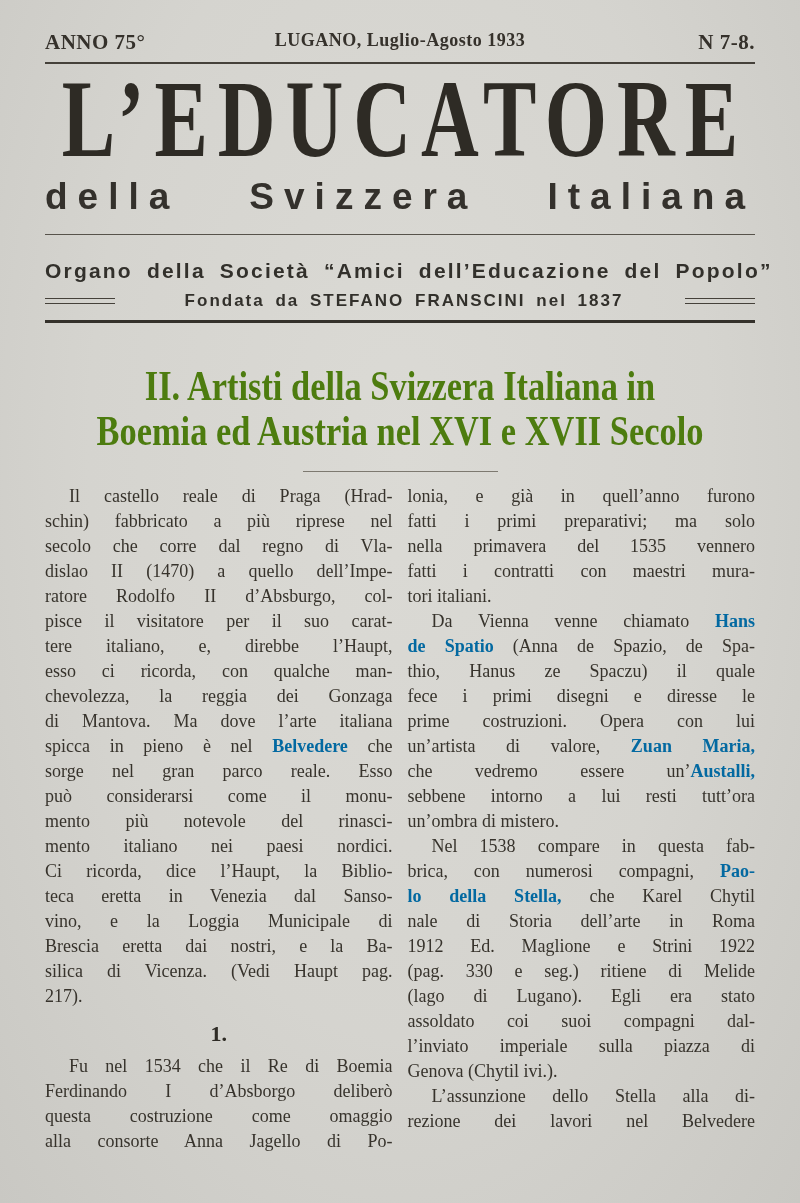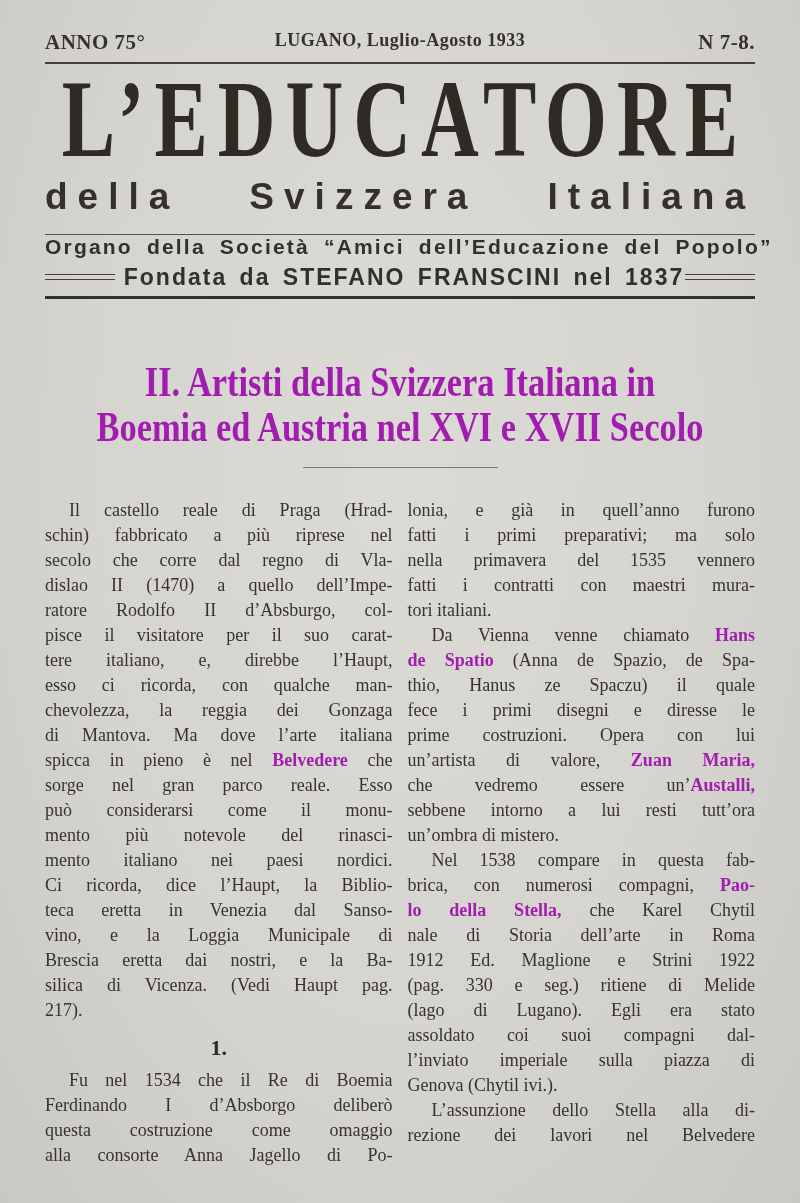--- a/index.html
+++ b/index.html
@@ -32,59 +32,59 @@
   .journal-subtitle {
     margin-top: 16px; height: 38px;
     display: flex; justify-content: space-between; align-items: flex-start;
     font-family: "Liberation Sans", sans-serif; font-weight: bold;
     font-size: 37px; line-height: 38px; color: #34312c;
   }
   .journal-subtitle span { letter-spacing: 10px; }
   .rule-thin { border: none; border-top: 1.5px solid #57534b; margin-top: 18px; }
 
   .organ-line {
-    margin-top: 0; text-align: left; white-space: nowrap;
+    margin-top: 24px; text-align: left; white-space: nowrap;
     font-family: "Liberation Sans", sans-serif; font-weight: bold;
     font-size: 21px; line-height: 23px; letter-spacing: 2.2px; word-spacing: 6px;
     color: #32302b;
   }
   .founded-row {
     margin-top: 10px; display: flex; align-items: center; justify-content: space-between;
     height: 18px;
   }
   .dbl-rule {
     width: 70px; height: 6px;
     border-top: 1.5px solid #45413a; border-bottom: 1.5px solid #45413a;
   }
   .founded-label {
     font-family: "Liberation Sans", sans-serif; font-weight: bold;
-    font-size: 23px; letter-spacing: 2px; word-spacing: 4px; white-space: nowrap;
+    font-size: 17px; letter-spacing: 2px; word-spacing: 4px; white-space: nowrap;
     color: #32302b;
     padding-left: 8px;
   }
   .rule-thick { border: none; border-top: 3px solid #34312b; margin-top: 10px; }
 
   
-  .article-heading { margin-top: 60px; text-align: center; color: #a21caf; }
+  .article-heading { margin-top: 40px; text-align: center; color: #4d7c0f; }
   .article-heading .hline {
     font-weight: bold; font-size: 37px; line-height: 45px; white-space: nowrap;
     transform: scale(0.93, 1.16); transform-origin: center;
   }
   .heading-divider {
     width: 195px; margin: 18px auto 0 auto;
     border: none; border-top: 1px solid #7d7970;
   }
 
   
-  .columns { margin-top: 30px; display: flex; gap: 15px; }
+  .columns { margin-top: 12px; display: flex; gap: 15px; }
   .col { flex: 1; font-size: 18px; line-height: 25px; color: #37332c; }
   .bodyline { text-align: justify; text-align-last: justify; }
   .bodyline.endline { text-align-last: left; }
   .para.indent .bodyline:first-child { text-indent: 24px; }
-  .bodyline b { font-weight: bold; color: #a21caf; }
+  .bodyline b { font-weight: bold; color: #0369a1; }
   .section-heading {
     text-align: center; font-weight: bold; font-size: 22px;
     margin: 12px 0 8px 0; color: #2e2b25;
   }
 </style>
 </head>
 <body>
 
 <div class="page">
 

